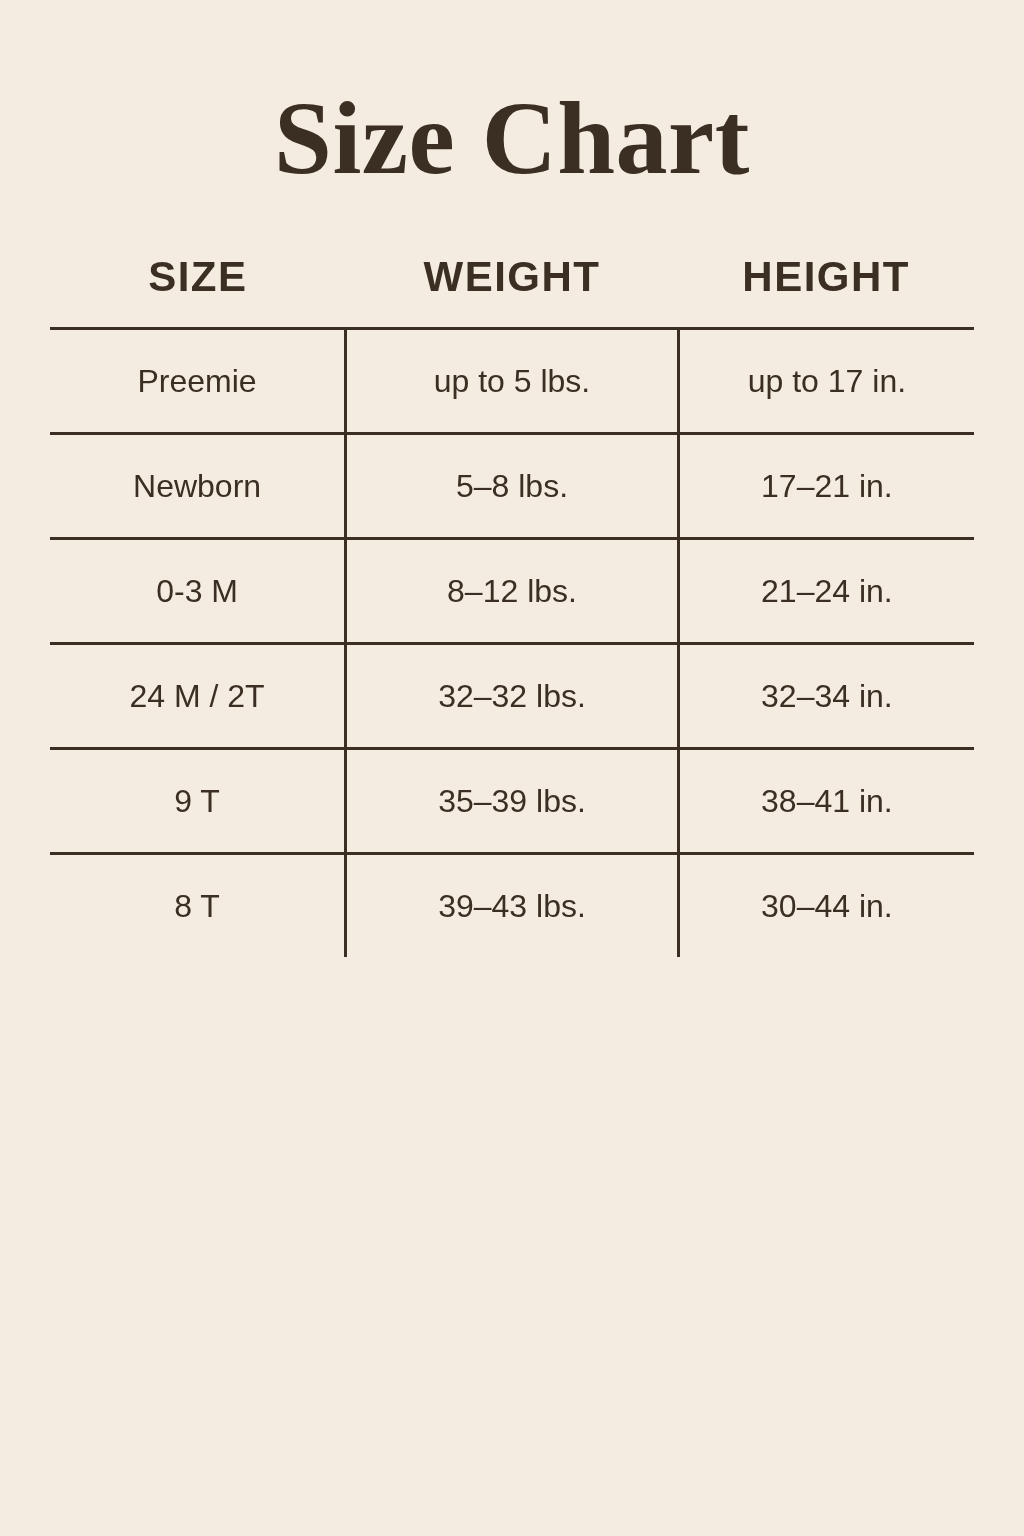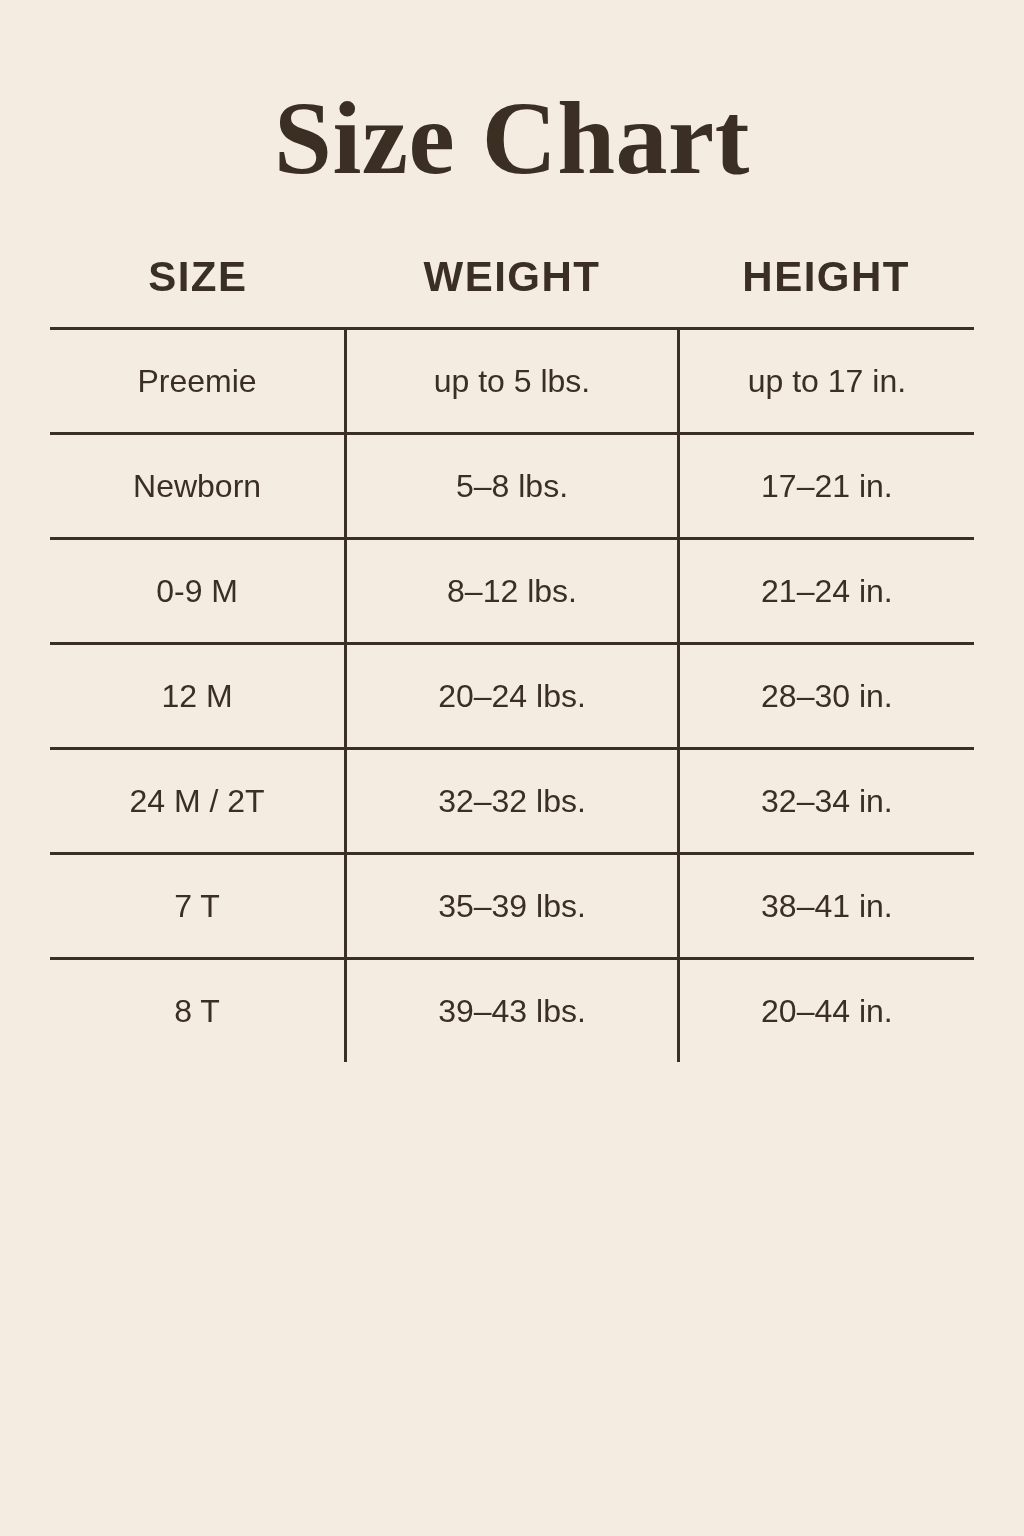--- a/index.html
+++ b/index.html
@@ -100,41 +100,36 @@
           <td class="col-size">Preemie</td>
           <td class="col-weight">up to 5 lbs.</td>
           <td class="col-height">up to 17 in.</td>
         </tr>
         <tr>
           <td class="col-size">Newborn</td>
           <td class="col-weight">5–8 lbs.</td>
           <td class="col-height">17–21 in.</td>
         </tr>
         <tr>
-          <td class="col-size">0-9 M</td>
+          <td class="col-size">0-3 M</td>
           <td class="col-weight">8–12 lbs.</td>
           <td class="col-height">21–24 in.</td>
-        </tr>
-        <tr>
-          <td class="col-size">12 M</td>
-          <td class="col-weight">20–24 lbs.</td>
-          <td class="col-height">28–30 in.</td>
         </tr>
         <tr>
           <td class="col-size">24 M / 2T</td>
           <td class="col-weight">32–32 lbs.</td>
           <td class="col-height">32–34 in.</td>
         </tr>
         <tr>
-          <td class="col-size">7 T</td>
+          <td class="col-size">9 T</td>
           <td class="col-weight">35–39 lbs.</td>
           <td class="col-height">38–41 in.</td>
         </tr>
         <tr>
           <td class="col-size">8 T</td>
           <td class="col-weight">39–43 lbs.</td>
-          <td class="col-height">20–44 in.</td>
+          <td class="col-height">30–44 in.</td>
         </tr>
       </tbody>
     </table>
   </div>
 
 </div>
 
 </body></html>

